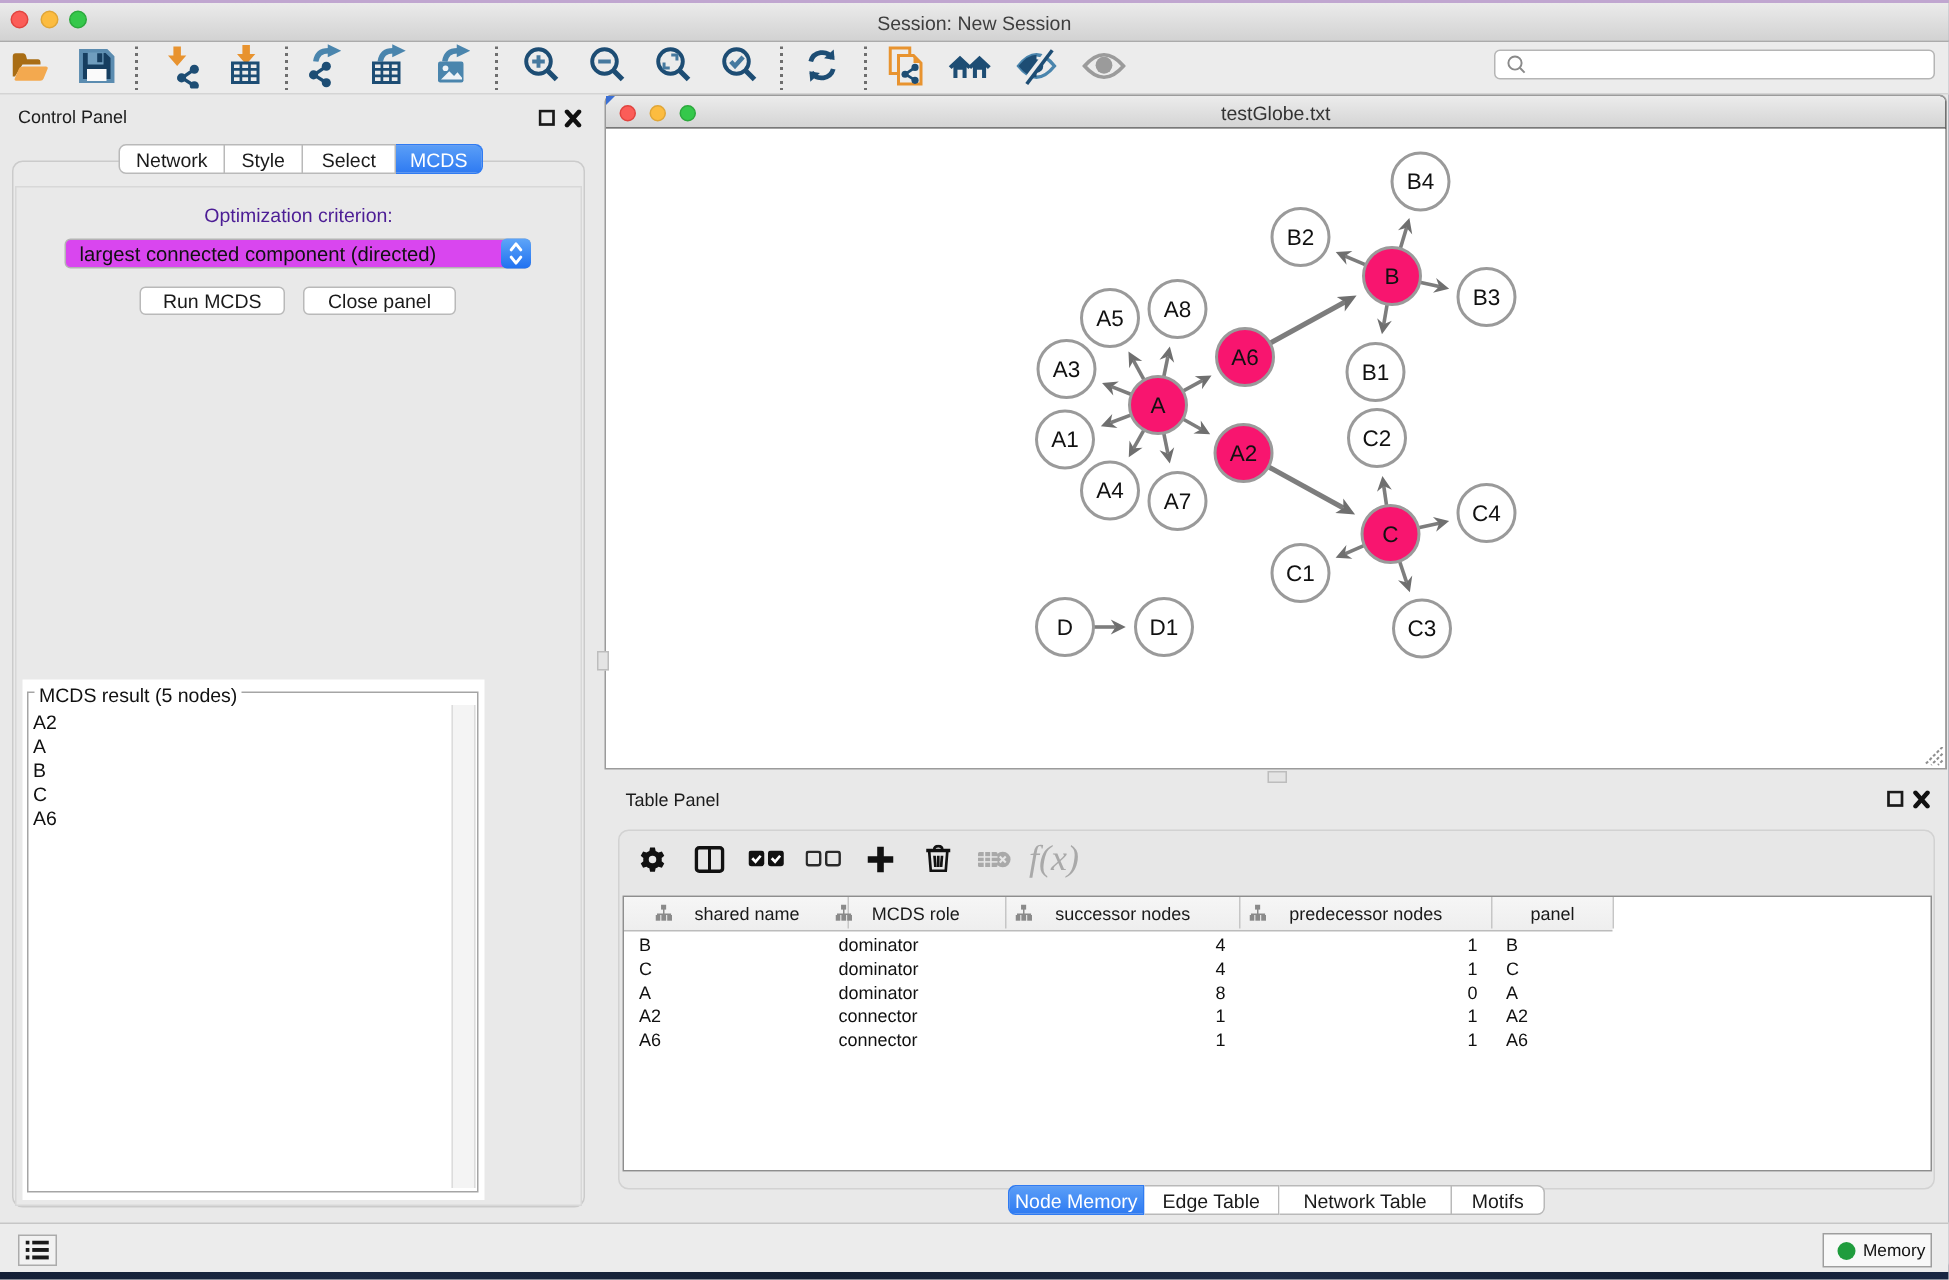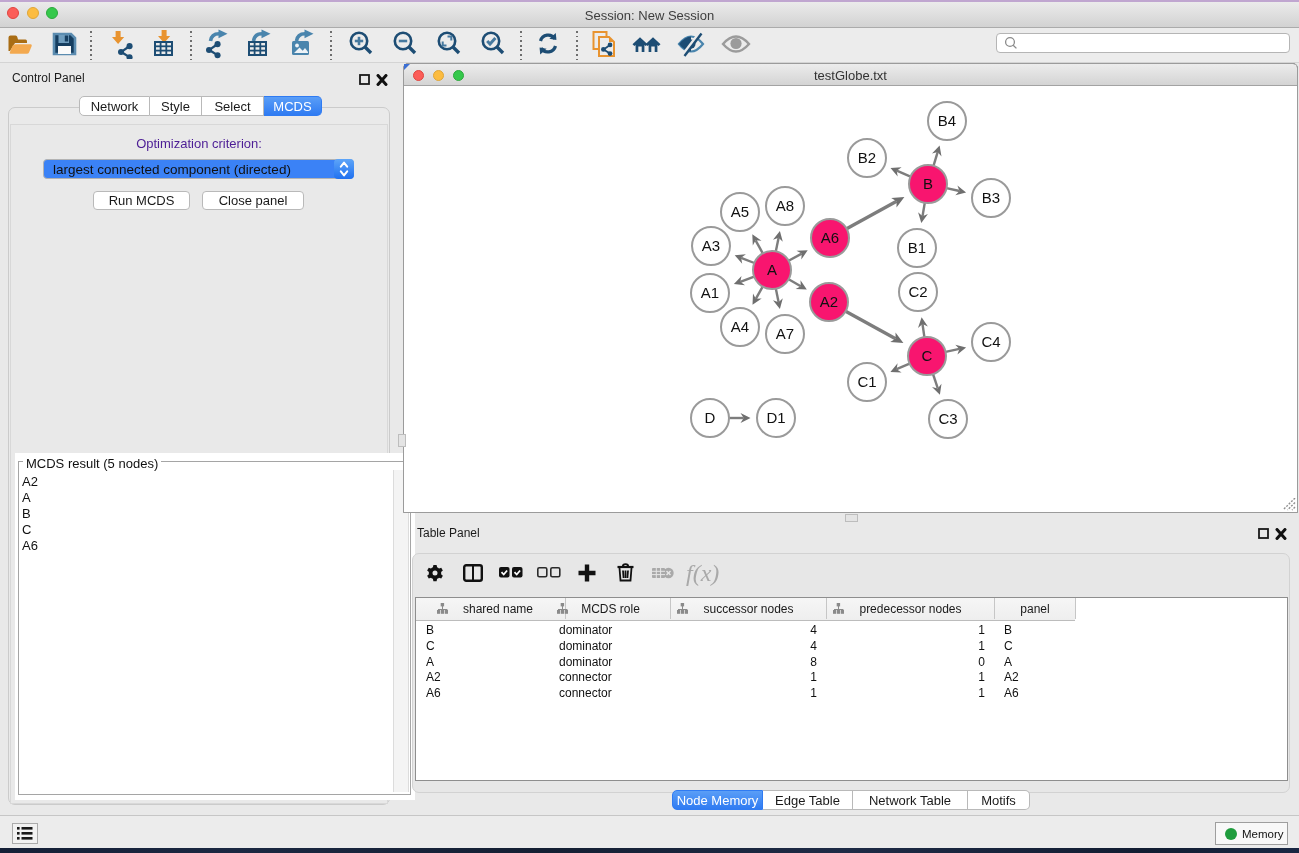--- a/index.html
+++ b/index.html
@@ -16,25 +16,25 @@
 
 #cp-title{position:absolute;left:12px;top:71px;font-size:12px;color:#1b1b1b;}
 #cp-box{position:absolute;left:8px;top:107px;width:382px;height:698px;background:#eaeaea;border:1px solid #cbcbcb;border-radius:7px;box-sizing:border-box;}
 #cp-inner{position:absolute;left:10px;top:124px;width:378px;height:680px;background:#e9e9e9;border:1px solid #d8d8d8;box-sizing:border-box;}
 .tabrow{position:absolute;display:flex;height:20px;}
 .tab{height:20px;line-height:20px;font-size:13px;color:#1a1a1a;background:#fff;border:1px solid #b9b9b9;border-left:none;padding:0;text-align:center;box-sizing:border-box;}
 .tab.first{border-left:1px solid #b9b9b9;border-radius:5px 0 0 5px;}
 .tab.last{border-radius:0 5px 5px 0;}
 .tab.sel{background:linear-gradient(#5a9ef7,#2f7bf2);color:#fff;border-color:#2f7bf2;}
 #optlabel{position:absolute;left:8px;top:136px;width:382px;text-align:center;font-size:13px;color:#4c1d95;}
-#dropdown{position:absolute;left:43px;top:159px;width:311px;height:20px;background:#3b82f6;border:1px solid #b3b3b3;border-radius:4px;box-sizing:border-box;}
+#dropdown{position:absolute;left:43px;top:159px;width:311px;height:20px;background:#d946ef;border:1px solid #b3b3b3;border-radius:4px;box-sizing:border-box;}
 #dropdown .txt{position:absolute;left:9px;top:2px;font-size:13.5px;color:#111;}
 #dd-spin{position:absolute;right:-1px;top:-1px;width:20px;height:20px;border-radius:4px;background:linear-gradient(#5ea5f8,#2071f0);}
 .btn{position:absolute;height:19px;background:#fff;border:1px solid #b9b9b9;border-radius:4px;font-size:13px;color:#1a1a1a;text-align:center;line-height:18px;box-sizing:border-box;}
-#fieldset{position:absolute;left:15px;top:453px;width:369px;height:347px;background:#fff;padding-left:31px;}
+#fieldset{position:absolute;left:15px;top:453px;width:308px;height:347px;background:#fff;}
 #fs-border{position:absolute;left:3px;top:8px;right:4px;bottom:5px;border:1px solid #a5a5a5;}
 #fs-title{position:absolute;left:8px;top:3px;background:#fff;padding:0 3px;font-size:13px;color:#111;}
 #fs-scroll{position:absolute;right:6px;top:17px;width:14px;bottom:8px;background:#f4f4f4;border-left:1px solid #dcdcdc;border-right:1px solid #dcdcdc;}
 .fsitem{position:absolute;left:7px;font-size:13px;color:#111;}
 
 #netwin{position:absolute;left:403px;top:63px;width:895px;height:450px;border:1px solid #9b9b9b;border-radius:5px 5px 0 0;box-sizing:border-box;background:#000000;}
 #nw-titlebar{position:absolute;left:0;top:0;width:100%;height:22px;background:linear-gradient(#ececec,#d4d4d4);border-bottom:1px solid #a3a3a3;border-radius:4px 4px 0 0;box-sizing:border-box;}
 #nw-title{position:absolute;left:0;top:4px;width:100%;text-align:center;font-size:13px;color:#333;}
 .tl2{position:absolute;top:6px;width:11px;height:11px;border-radius:50%;box-sizing:border-box;}
 #nw-canvas{position:absolute;left:0;top:22px;width:893px;height:426px;background:#fff;}

